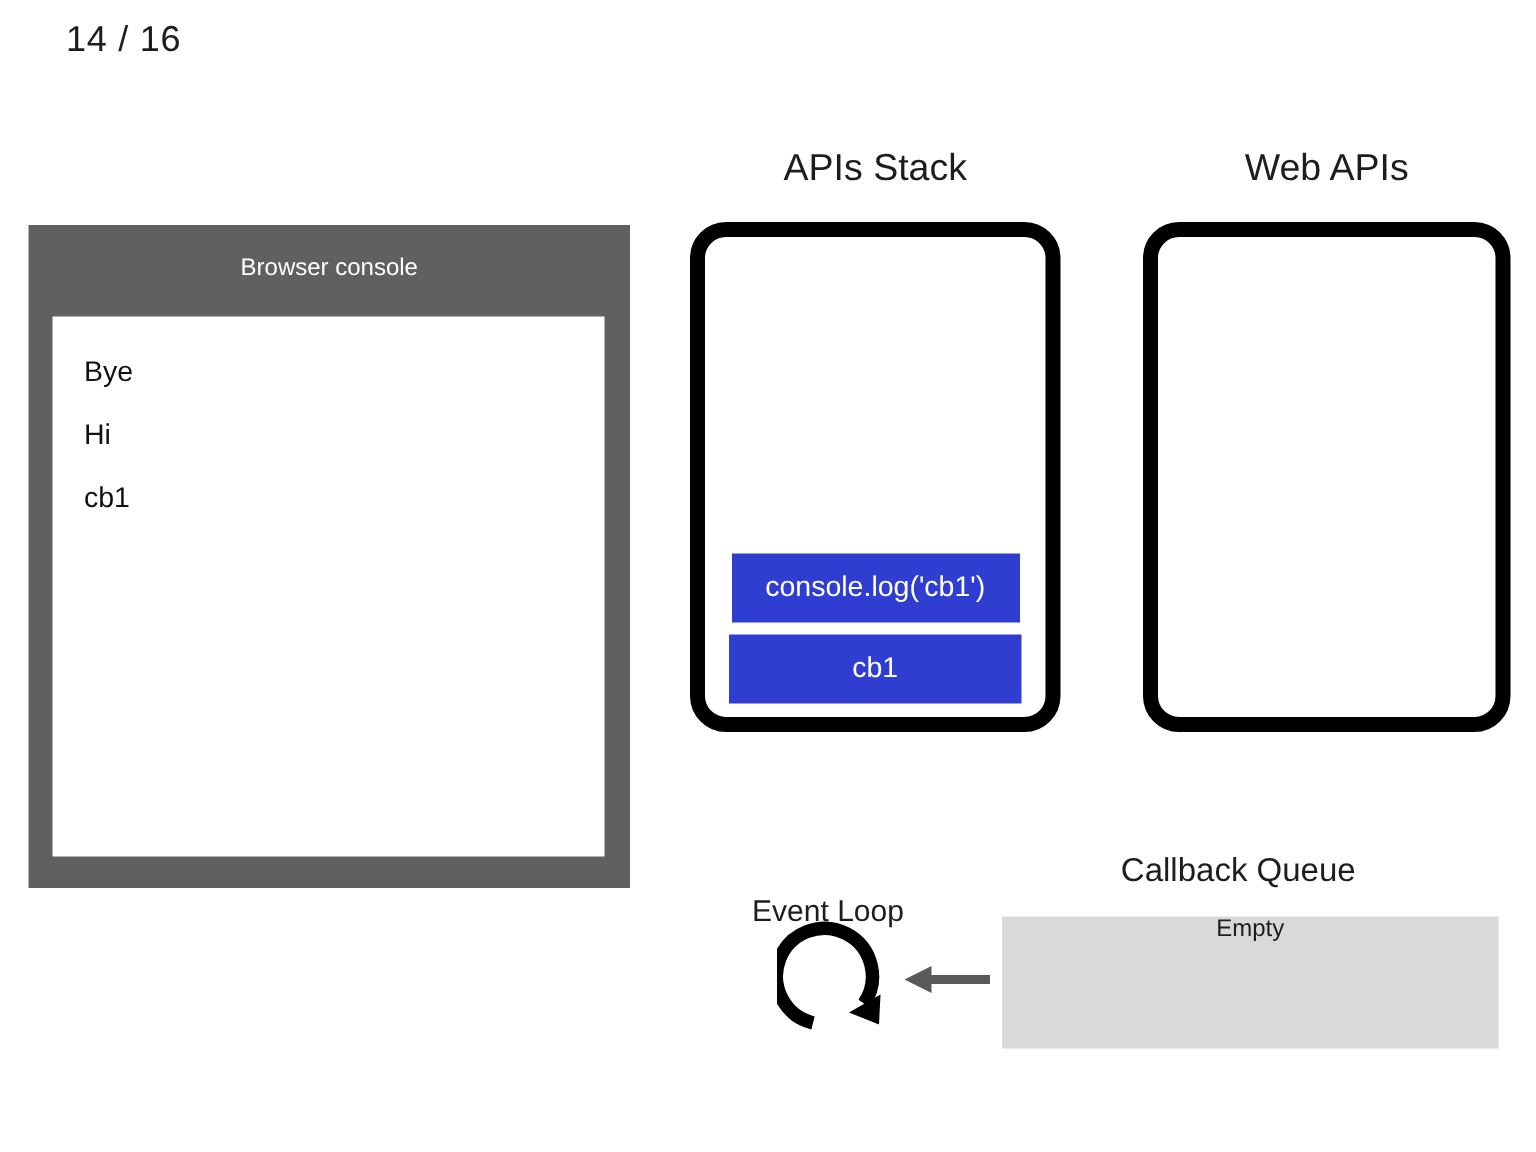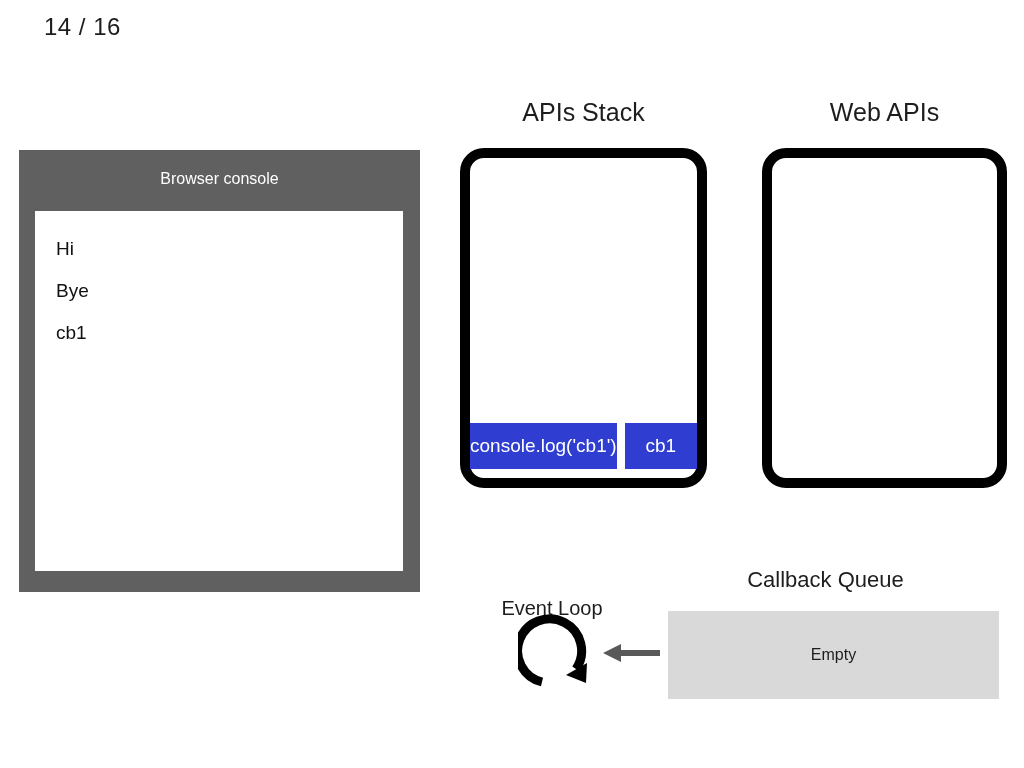--- a/index.html
+++ b/index.html
@@ -93,21 +93,21 @@
   .box-call-stack { left: 460px; width: 247px; }
   .box-web-apis   { left: 762px; width: 245px; }
 
   
   .stack-frames {
     position: absolute;
     left: 0;
     right: 0;
     bottom: 9px;
     display: flex;
-    flex-direction: row;
+    flex-direction: column;
     align-items: center;
     gap: 8px;
   }
   .stack-frame {
     background: #2f3ed0;
     color: #ffffff;
     font-size: 19px;
     text-align: center;
     line-height: 46px;
     height: 46px;
@@ -137,38 +137,37 @@
   
   .callback-queue {
     position: absolute;
     left: 668px;
     top: 611px;
     width: 331px;
     height: 88px;
     background: #d9d9d9;
     box-sizing: border-box;
     display: flex;
-    align-items: center;
     justify-content: center;
   }
   .callback-queue-label {
     font-size: 16px;
     color: #1d1d1d;
   }
 </style>
 </head>
 <body>
 
 <div class="slide-counter">14 / 16</div>
 
 <div class="console-panel">
   <div class="console-title">Browser console</div>
   <div class="console-body">
+    <div class="console-line">Bye</div>
     <div class="console-line">Hi</div>
-    <div class="console-line">Bye</div>
     <div class="console-line">cb1</div>
   </div>
 </div>
 
 <div class="heading heading-call-stack">APIs Stack</div>
 <div class="roundbox box-call-stack">
   <div class="stack-frames">
     <div class="stack-frame frame-top">console.log('cb1')</div>
     <div class="stack-frame frame-bottom">cb1</div>
   </div>

